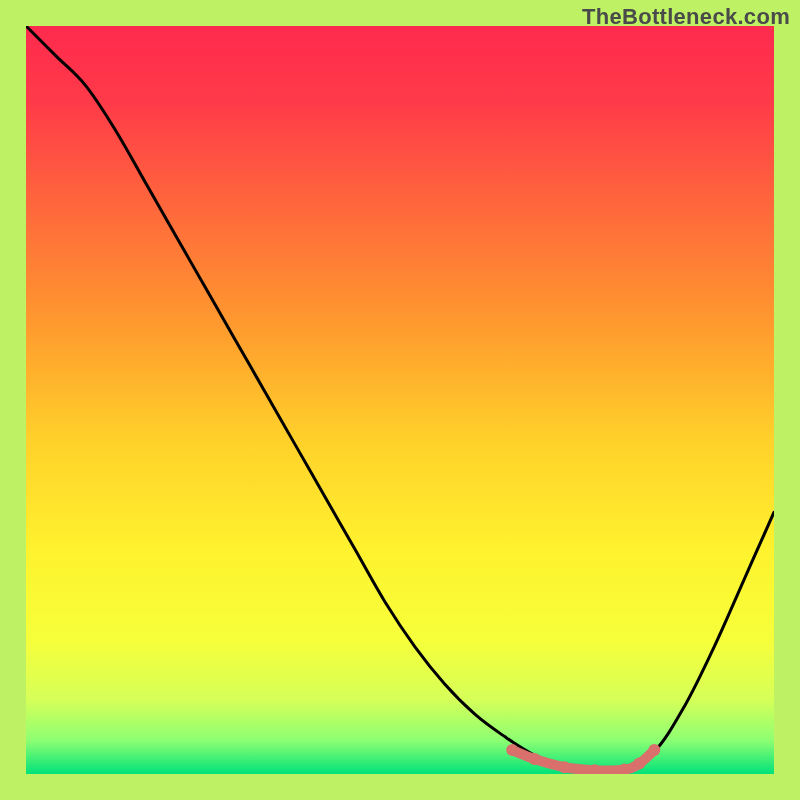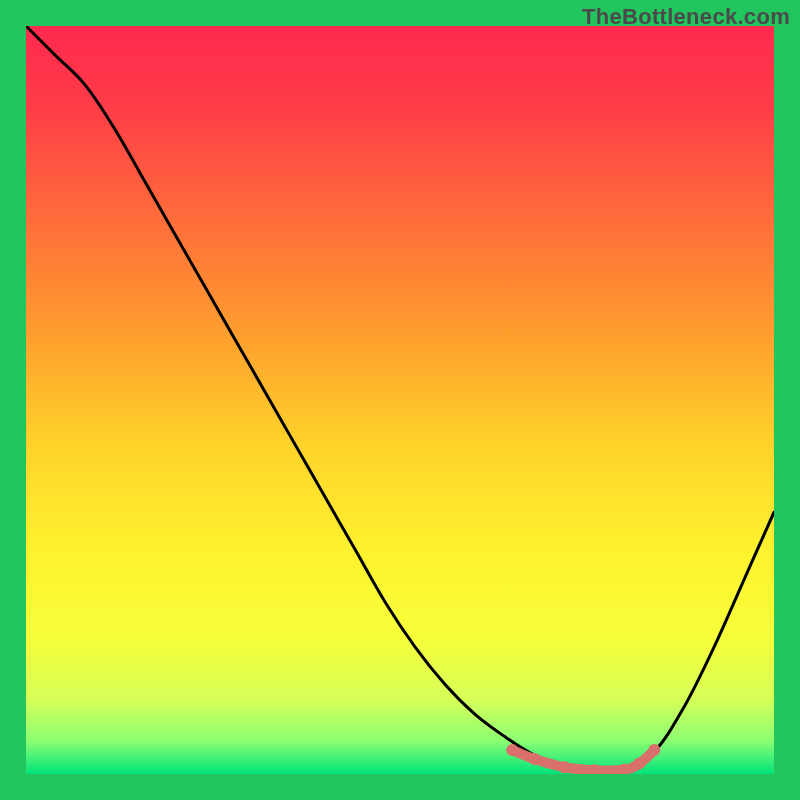--- a/index.html
+++ b/index.html
@@ -10,21 +10,21 @@
     background: #000000;
     overflow: hidden;
     font-family: Arial, Helvetica, sans-serif;
   }
   .frame {
     position: absolute;
     left: 0;
     top: 0;
     width: 800px;
     height: 800px;
-    background: #22c55e;
+    background: #bef264;
   }
   .watermark {
     position: absolute;
     top: 4px;
     right: 10px;
     color: #4a4a4a;
     font-size: 22px;
     font-weight: 600;
     letter-spacing: 0.3px;
     z-index: 10;

